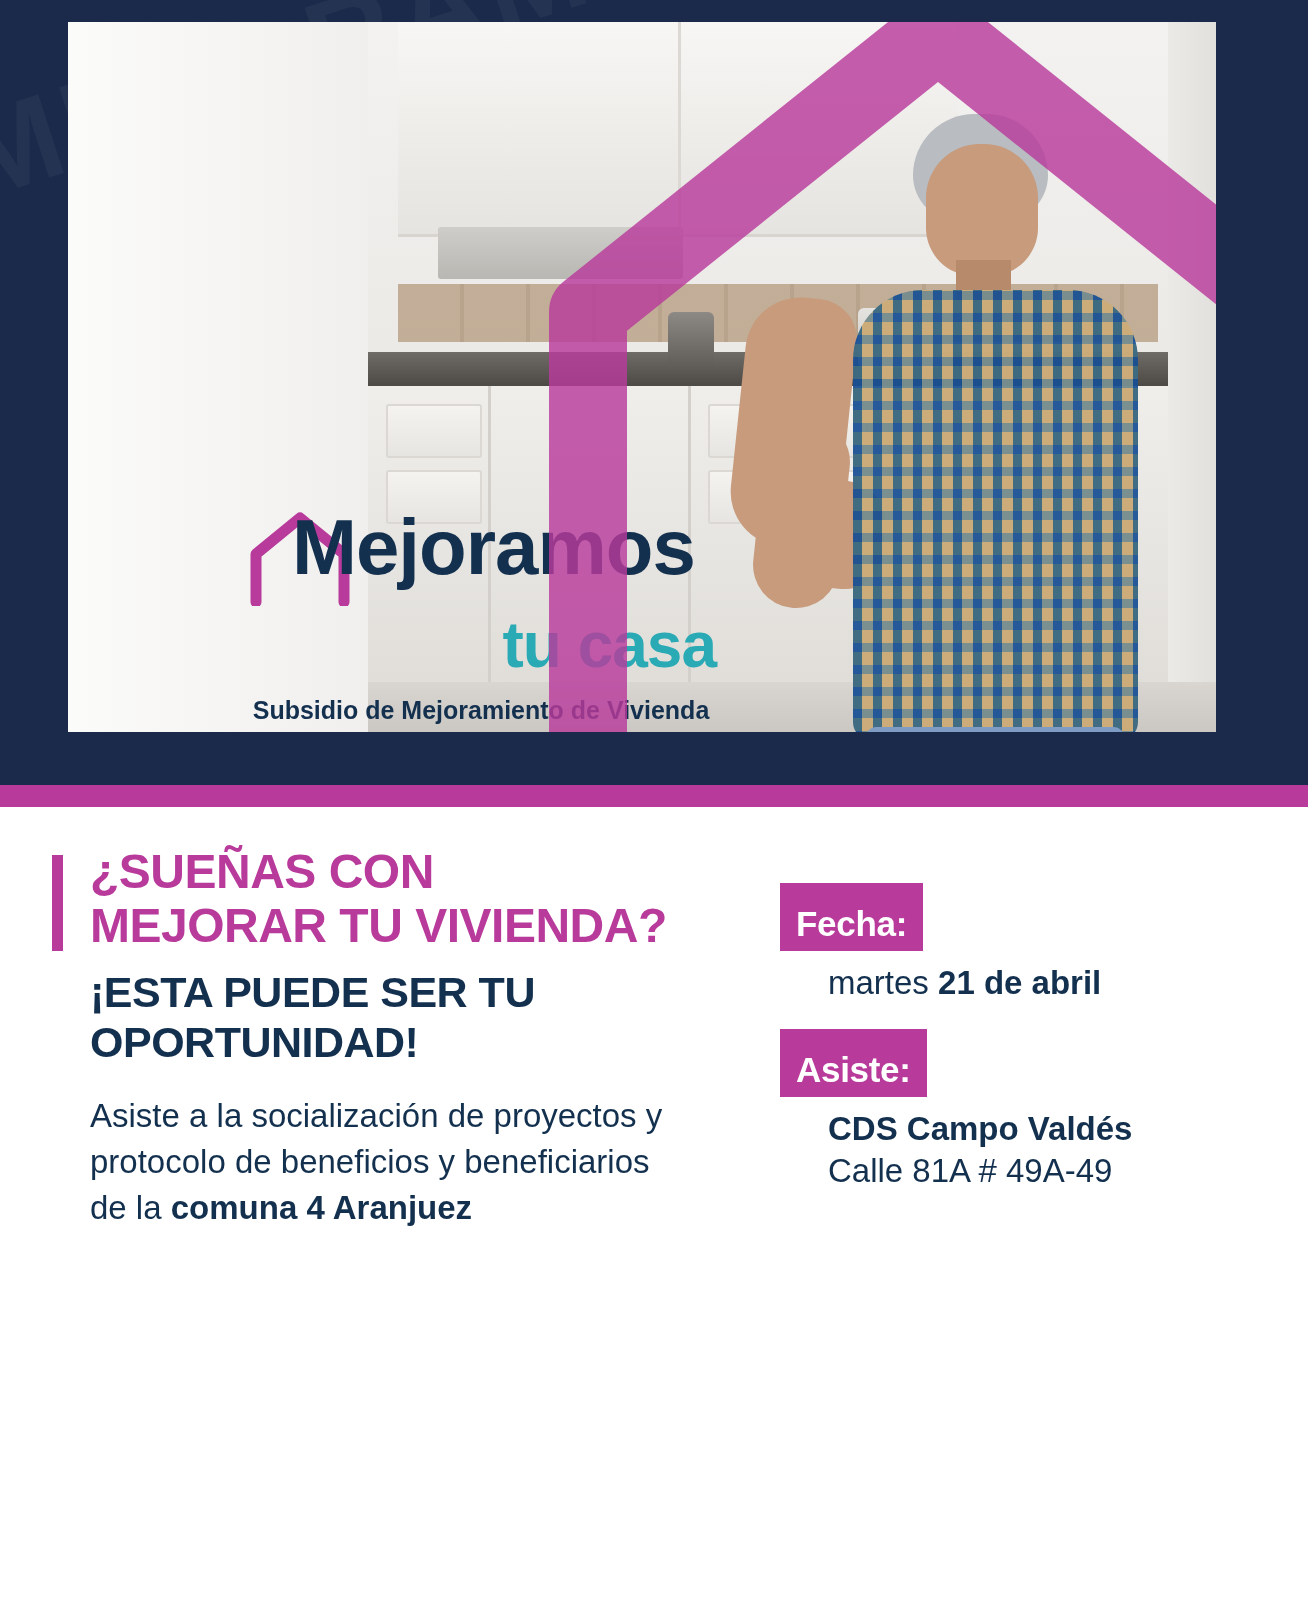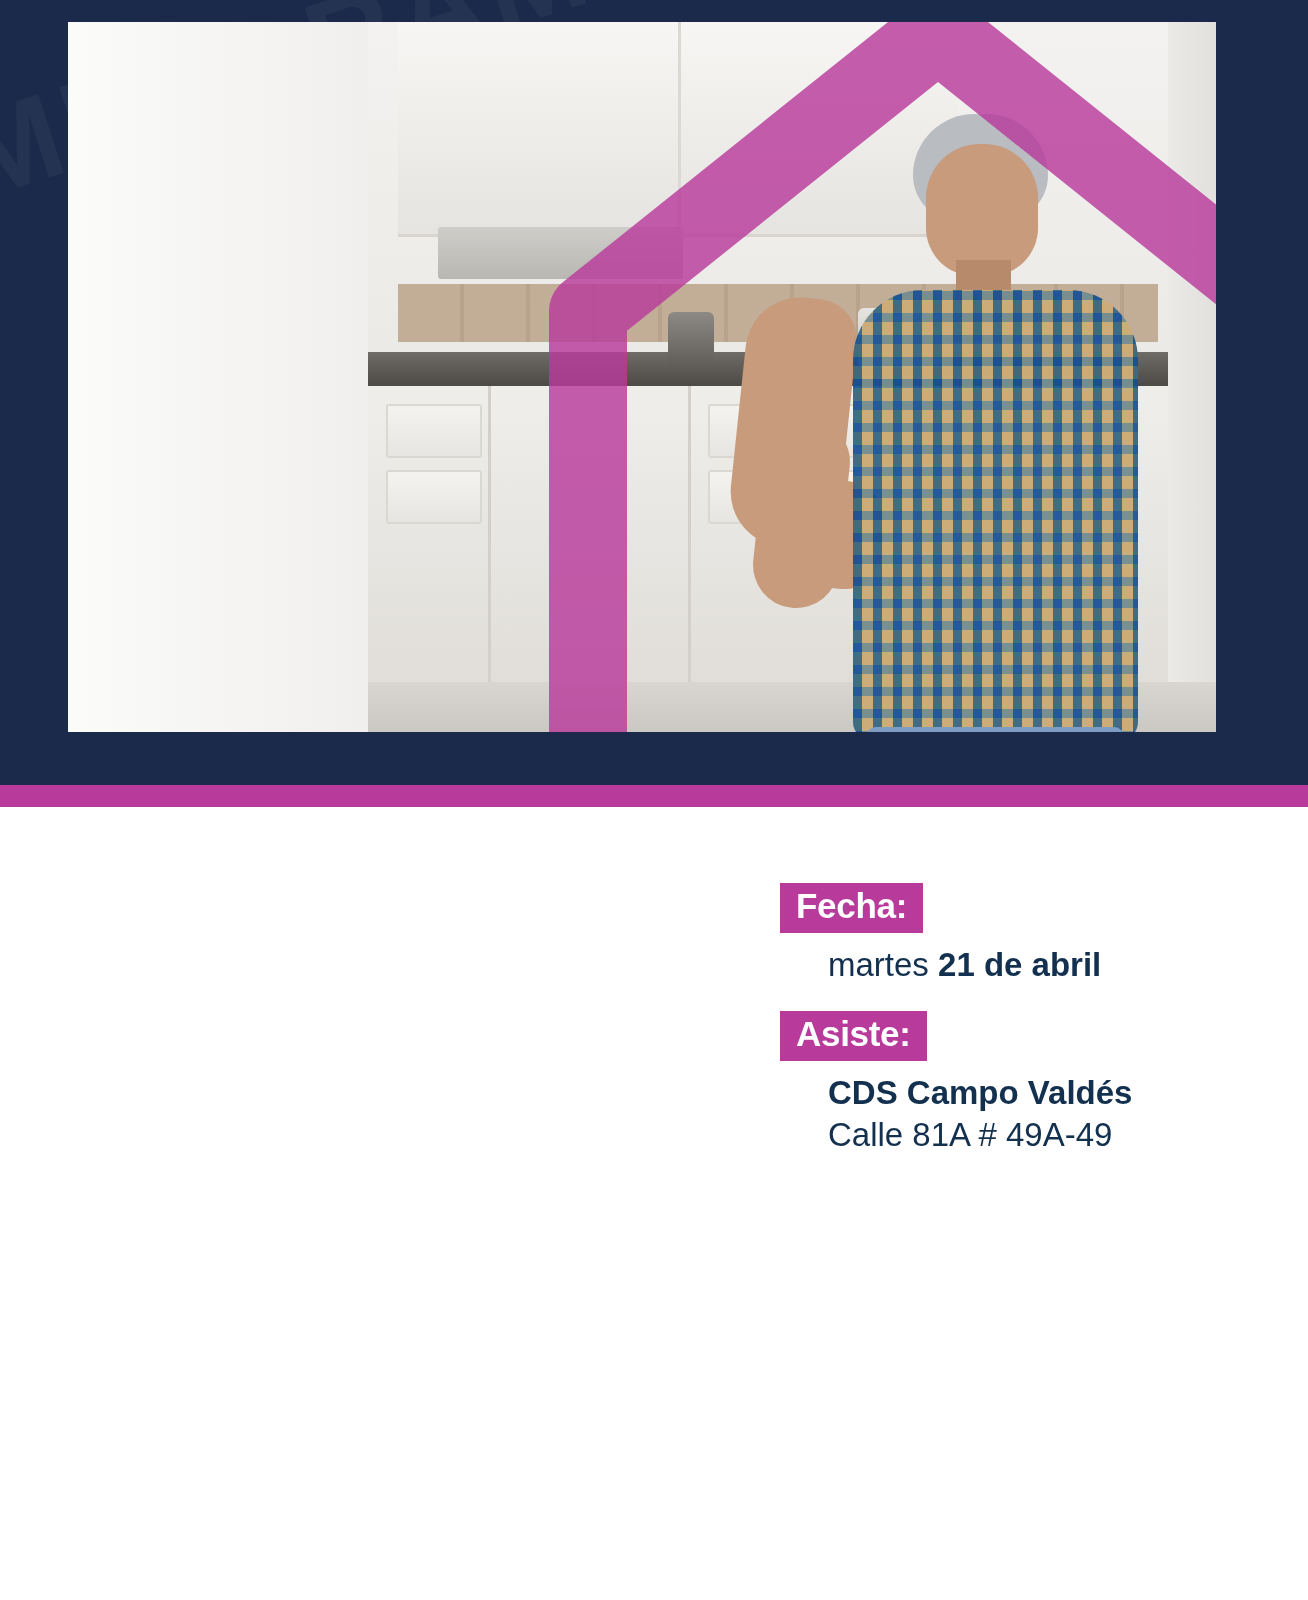--- a/index.html
+++ b/index.html
@@ -256,21 +256,21 @@
   }
   .body-text {
     margin-left: 38px; margin-top: 26px;
     font-size: 33px; color:#13304f; line-height:46px;
   }
   .body-text b { font-weight:bold; }
 
   .right-col { position:absolute; left:780px; top:76px; width:420px; }
   .tag {
     display:inline-block; background:#b83b9b; color:#ffffff;
-    font-size:35px; font-weight:bold; padding:3px 16px 7px 16px;
+    font-size:35px; font-weight:bold; padding:21px 16px 7px 16px;
     letter-spacing:-.3px;
   }
   .tag-val {
     margin-top:12px; font-size:33px; color:#13304f; line-height:40px;margin-left:48px;
   }
   .tag-val b { font-weight:bold; }
   .tag-block { margin-bottom: 26px; }
   .tag-block.lugar .tag-val { font-weight:bold; }
   .tag-block.lugar .addr { font-weight:normal; }
 </style>
@@ -316,32 +316,50 @@
             </div>
           </div>
         </div>
         <div class="w-hair"></div>
         <div class="w-face"></div>
         <div class="w-neck"></div>
         <div class="w-body"></div>
         <div class="w-jeans"></div>
       </div>
 
+      <div class="brand">
+        <div class="brand-row">
+          <svg class="brand-house" viewBox="0 0 108 96">
+            <path d="M10 92 V44 L54 8 L98 44 V92" fill="none" stroke="#b83b9b" stroke-width="11" stroke-linejoin="round" stroke-linecap="round"></path>
+          </svg>
+          <div class="brand-mejoramos">Mejoramos</div>
+        </div>
+        <div class="brand-tucasa">tu casa</div>
+        <div class="brand-sub">Subsidio de Mejoramiento de Vivienda</div>
+      </div>
 
       <svg class="house-outline" viewBox="0 0 780 770">
         <path d="M40 760 V300 L390 20 L740 300 V760" fill="none" stroke="#b83b9b" stroke-opacity="0.82" stroke-width="78" stroke-linejoin="round" stroke-linecap="round"></path>
       </svg>
     </div>
 
   </div>
 
   <div class="divider"></div>
 
   <div class="content">
 
+    <div class="left-col">
+      <div class="accent-bar"></div>
+      <div class="headline-1">¿SUEÑAS CON MEJORAR TU VIVIENDA?</div>
+      <div class="headline-2">¡ESTA PUEDE SER TU OPORTUNIDAD!</div>
+      <div class="body-text">
+        <span>Asiste a la socialización de proyectos y protocolo de beneficios y beneficiarios de la </span><b>comuna 4 Aranjuez</b>
+      </div>
+    </div>
 
     <div class="right-col">
 
       <div class="tag-block fecha">
         <span class="tag">Fecha:</span>
         <div class="tag-val">
           <span>martes </span><b>21 de abril</b>
         </div>
       </div>
 

